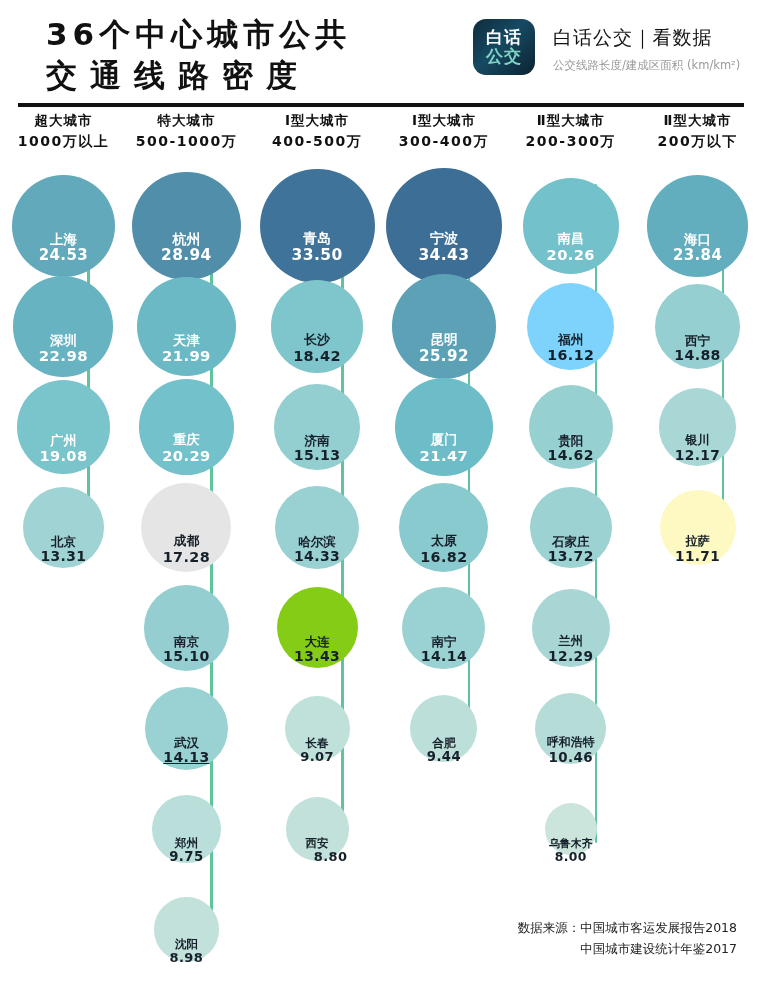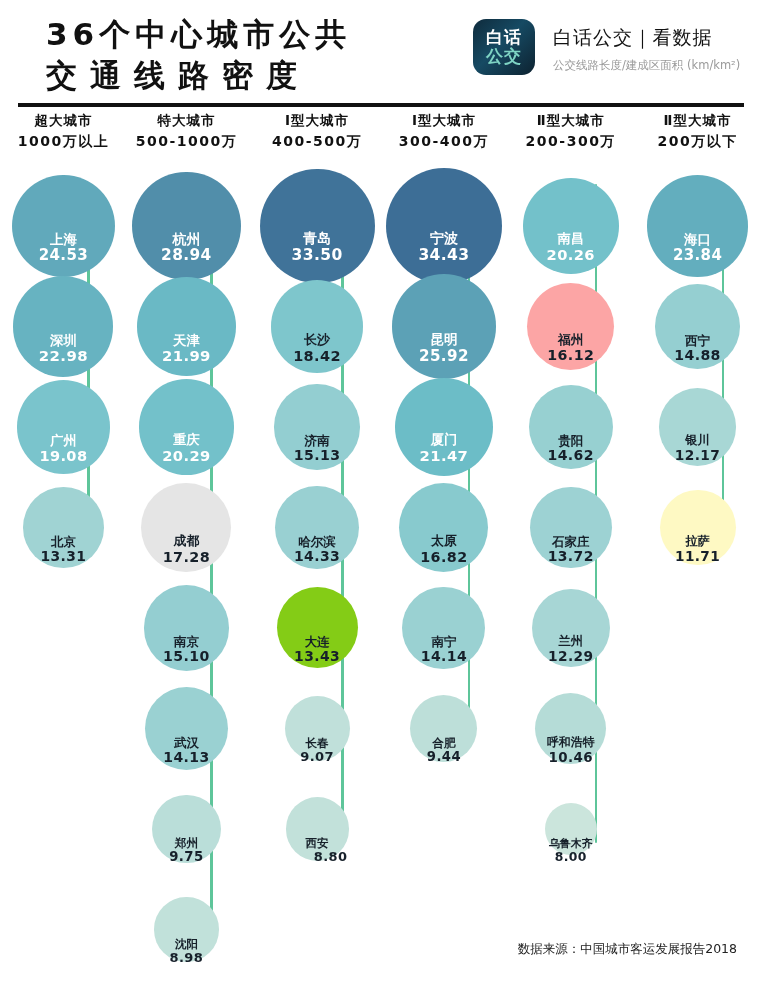--- a/index.html
+++ b/index.html
@@ -176,21 +176,21 @@
           <div class="bubble" style="width: 89.9232px; height: 89.9232px; left: 18.455px; top: 320.538px; background: #e5e5e5;">
             <div class="bname" style="font-size: 12.876px; color: rgb(22, 32, 42);">成都</div>
             <div class="bval" style="font-size: 14.376px; color: rgb(22, 32, 42);">17.28</div>
           </div>
           <div class="bubble" style="width: 85.1712px; height: 85.1712px; left: 20.8311px; top: 423.414px; background: rgb(148, 206, 209);">
             <div class="bname" style="font-size: 12.6289px; color: rgb(22, 32, 42);">南京</div>
             <div class="bval" style="font-size: 14.1289px; color: rgb(22, 32, 42);">15.10</div>
           </div>
           <div class="bubble" style="width: 82.8221px; height: 82.8221px; left: 22.0056px; top: 525.089px; background: rgb(154, 209, 210);">
             <div class="bname" style="font-size: 12.5067px; color: rgb(22, 32, 42);">武汉</div>
-            <div class="bval" style="font-size: 14.0067px; color: rgb(22, 32, 42);">14.13</div>
+            <div class="bval" style="font-size: 14.0067px; color: rgb(22, 32, 42); text-decoration: underline;">14.13</div>
           </div>
           <div class="bubble" style="width: 68.4684px; height: 68.4684px; left: 29.1825px; top: 632.766px; background: rgb(186, 222, 217);">
             <div class="bname" style="font-size: 11.7604px; color: rgb(22, 32, 42);">郑州</div>
             <div class="bval" style="font-size: 13.2604px; color: rgb(22, 32, 42);">9.75</div>
           </div>
           <div class="bubble" style="width: 64.3238px; height: 64.3238px; left: 31.2548px; top: 735.338px; background: rgb(193, 225, 218);">
             <div class="bname" style="font-size: 11.5448px; color: rgb(22, 32, 42);">沈阳</div>
             <div class="bval" style="font-size: 13.0448px; color: rgb(22, 32, 42);">8.98</div>
           </div>
         </div>
@@ -269,21 +269,21 @@
         <div class="col-head">
           <div class="ch-name">Ⅱ型大城市</div>
           <div class="ch-range">200-300万</div>
         </div>
         <div class="track">
           <div class="spine" style="left: 87.4167px; top: 22px; height: 659px;"></div>
           <div class="bubble" style="width: 95.589px; height: 95.589px; left: 15.6222px; top: 16.2055px; background: rgb(115, 193, 202);">
             <div class="bname" style="font-size: 13.1706px; color: rgb(255, 255, 255);">南昌</div>
             <div class="bval" style="font-size: 14.6706px; color: rgb(255, 255, 255);">20.26</div>
           </div>
-          <div class="bubble" style="width: 87.4739px; height: 87.4739px; left: 19.6797px; top: 120.763px; background: #fca5a5;">
+          <div class="bubble" style="width: 87.4739px; height: 87.4739px; left: 19.6797px; top: 120.763px; background: #7dd3fc;">
             <div class="bname" style="font-size: 12.7486px; color: rgb(22, 32, 42);">福州</div>
             <div class="bval" style="font-size: 14.2486px; color: rgb(22, 32, 42);">16.12</div>
           </div>
           <div class="bubble" style="width: 84.0303px; height: 84.0303px; left: 21.4015px; top: 222.985px; background: rgb(151, 208, 209);">
             <div class="bname" style="font-size: 12.5696px; color: rgb(22, 32, 42);">贵阳</div>
             <div class="bval" style="font-size: 14.0696px; color: rgb(22, 32, 42);">14.62</div>
           </div>
           <div class="bubble" style="width: 81.7735px; height: 81.7735px; left: 22.5299px; top: 324.613px; background: rgb(157, 210, 211);">
             <div class="bname" style="font-size: 12.4522px; color: rgb(22, 32, 42);">石家庄</div>
             <div class="bval" style="font-size: 13.9522px; color: rgb(22, 32, 42);">13.72</div>
@@ -324,15 +324,16 @@
           <div class="bubble" style="width: 75.9783px; height: 75.9783px; left: 25.4275px; top: 327.511px; background: #fef9c3;">
             <div class="bname" style="font-size: 12.1509px; color: rgb(22, 32, 42);">拉萨</div>
             <div class="bval" style="font-size: 13.6509px; color: rgb(22, 32, 42);">11.71</div>
           </div>
         </div>
       </div>
     </div>
 
   <div id="source">
     <div>数据来源：中国城市客运发展报告2018</div>
+    <div>中国城市建设统计年鉴2017</div>
   </div>
 
 </div>
 
 </body></html>

